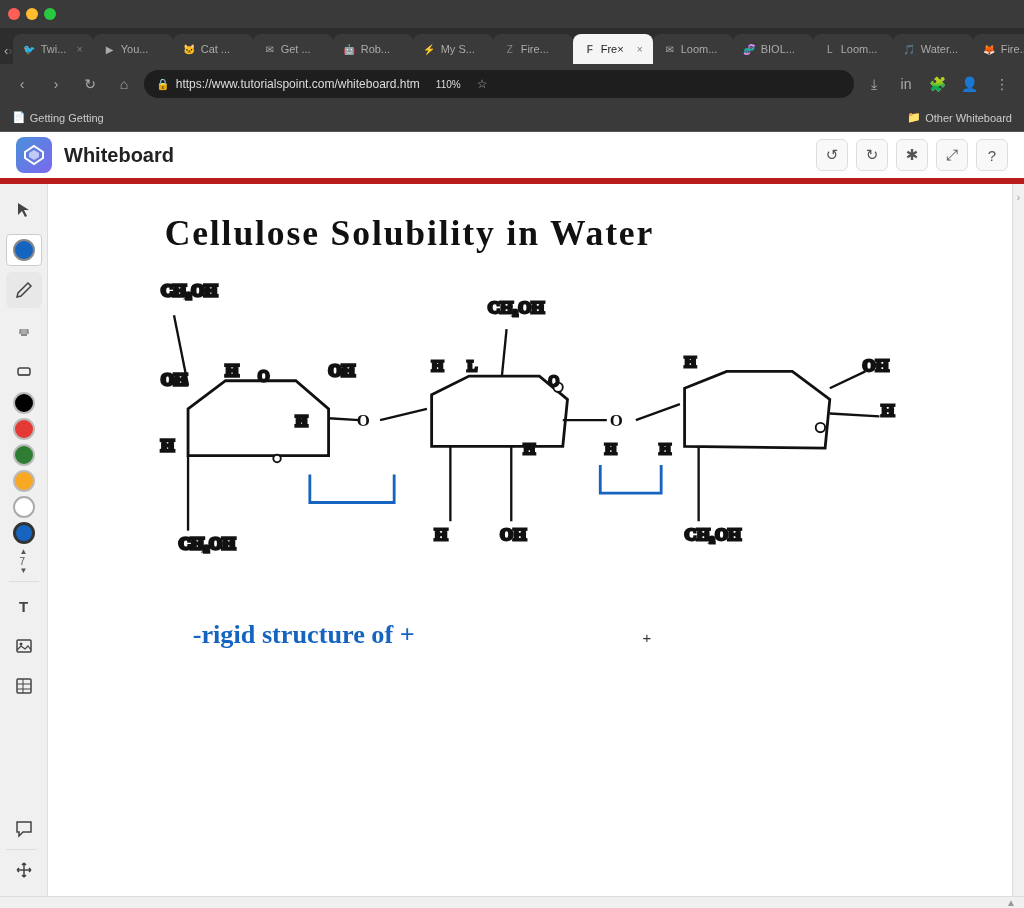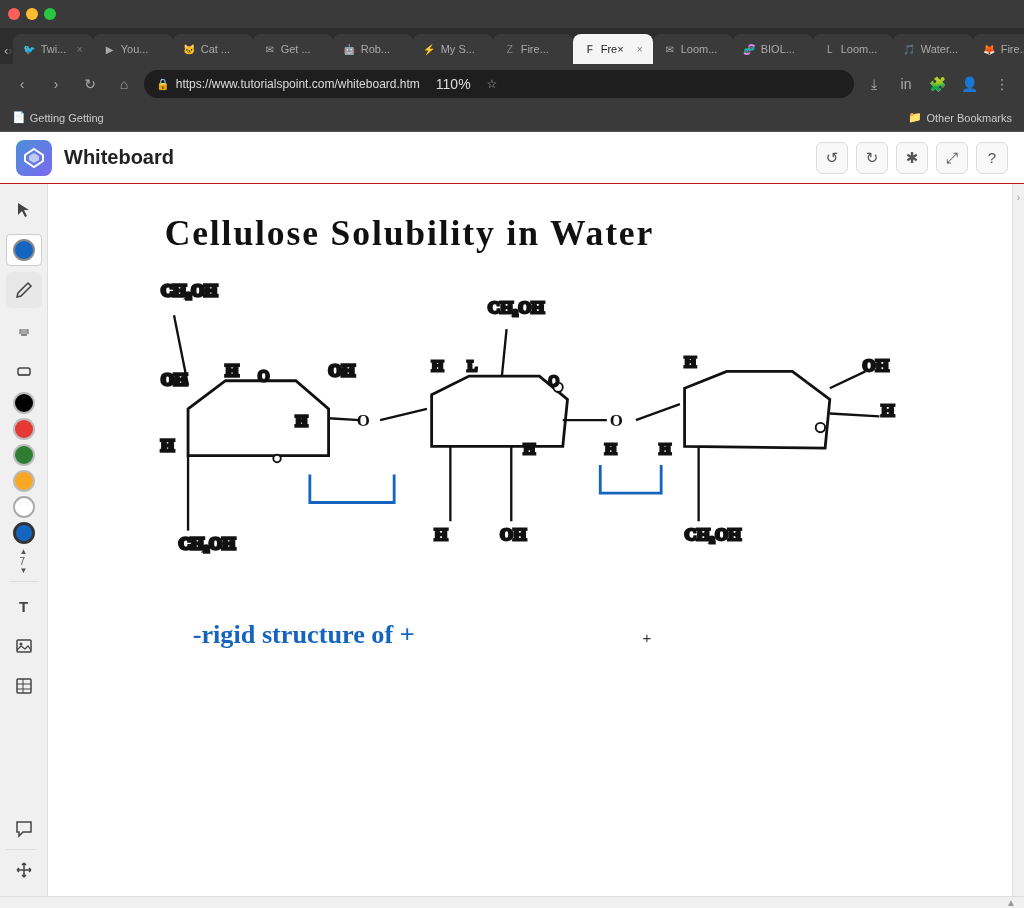--- a/index.html
+++ b/index.html
@@ -16,30 +16,30 @@
     .tab.active { background: #f5f5f5; color: #222; }
     .tab:not(.active) { background: #3a3a3a; }
     .tab-favicon { width: 14px; height: 14px; border-radius: 2px; font-size: 10px; display: flex; align-items: center; justify-content: center; }
     .tab-close { margin-left: auto; font-size: 10px; opacity: 0.6; }
 
     .nav-bar { height: 40px; background: #3a3a3a; display: flex; align-items: center; padding: 0 8px; gap: 6px; }
     .nav-btn { width: 28px; height: 28px; display: flex; align-items: center; justify-content: center; color: #aaa; font-size: 14px; cursor: pointer; border-radius: 4px; }
     .address-bar { flex: 1; height: 28px; background: #1e1e1e; border-radius: 14px; display: flex; align-items: center; padding: 0 12px; gap: 6px; color: #ddd; font-size: 12px; }
     .address-lock { color: #888; font-size: 11px; }
     .address-text { color: #ddd; font-size: 12px; }
-    .zoom-badge { background: #1e1e1e; color: #ddd; font-size: 14px; padding: 2px 6px; border-radius: 4px; margin-left: 4px; }
+    .zoom-badge { background: #1e1e1e; color: #ddd; font-size: 10px; padding: 2px 6px; border-radius: 4px; margin-left: 4px; }
     .nav-actions { display: flex; gap: 4px; }
     .bookmarks-bar { height: 28px; background: #3a3a3a; display: flex; align-items: center; padding: 0 12px; gap: 12px; font-size: 11px; color: #ccc; border-bottom: 1px solid #555; }
     .bookmark-item { cursor: pointer; display: flex; align-items: center; gap: 4px; }
     .bookmark-other { margin-left: auto; }
 
     
     .app-container { display: flex; flex-direction: column; height: calc(908px - 132px); background: #fff; }
 
-    .app-header { height: 52px; background: #fff; border-bottom: 1px solid #b91c1c; display: flex; align-items: center; padding: 0 16px; gap: 12px; }
+    .app-header { height: 52px; background: #fff; border-bottom: 6px solid #b91c1c; display: flex; align-items: center; padding: 0 16px; gap: 12px; }
     .app-logo { width: 36px; height: 36px; background: linear-gradient(135deg, #4a90d9, #7b68ee); border-radius: 8px; display: flex; align-items: center; justify-content: center; color: white; font-size: 16px; }
     .app-title { font-size: 20px; font-weight: 600; color: #222; }
     .header-spacer { flex: 1; }
     .header-actions { display: flex; gap: 8px; }
     .header-action-btn { width: 32px; height: 32px; border-radius: 6px; border: 1px solid #ddd; background: #f8f8f8; display: flex; align-items: center; justify-content: center; cursor: pointer; color: #555; font-size: 15px; }
 
     .app-body { display: flex; flex: 1; overflow: hidden; }
 
     
     .sidebar { width: 48px; background: #f0f0f0; border-right: 1px solid #ddd; display: flex; flex-direction: column; align-items: center; padding: 8px 0; gap: 4px; }
@@ -163,21 +163,21 @@
     </div>
   </div>
 
   <div class="bookmarks-bar">
     <div class="bookmark-item">
       <span>📄</span>
       <span>Getting Getting</span>
     </div>
     <div class="bookmark-item bookmark-other">
       <span>📁</span>
-      <span>Other Bookmarks</span>
+      <span>Other Whiteboard</span>
     </div>
   </div>
 </div>
 
 <div class="app-container">
 
   <div class="app-header">
     <div class="app-logo">
       <svg width="22" height="22" viewBox="0 0 22 22">
         <polygon points="11,2 20,8 20,14 11,20 2,14 2,8" fill="none" stroke="white" stroke-width="2"></polygon>

